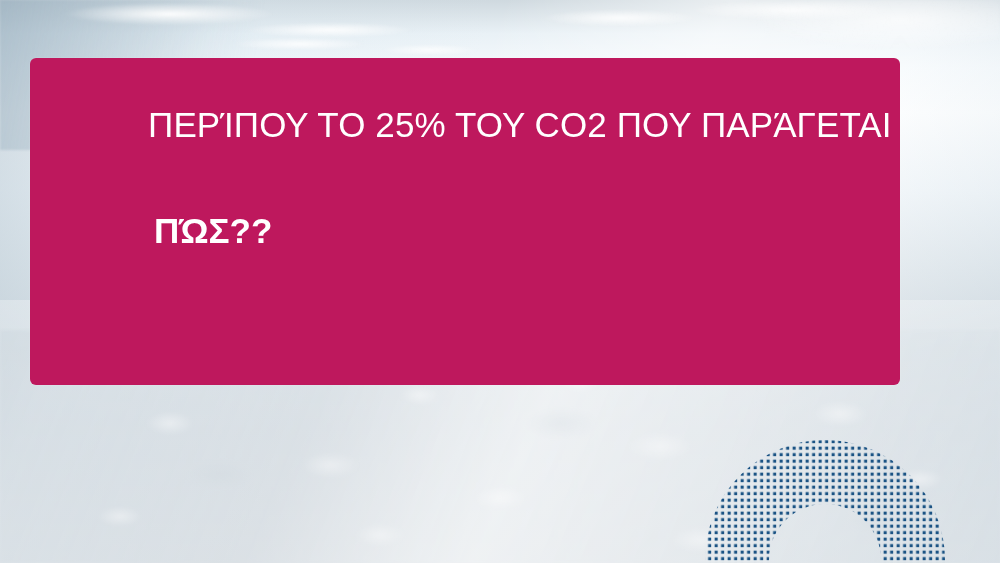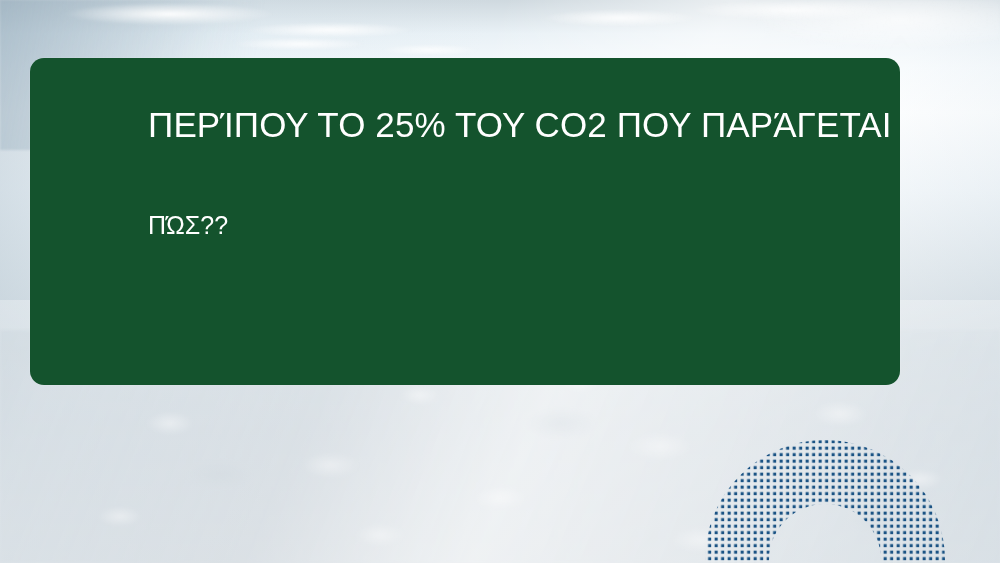--- a/index.html
+++ b/index.html
@@ -113,22 +113,22 @@
     height: 131px;
   }
 
   
   .text-panel {
     position: absolute;
     left: 30px;
     top: 58px;
     width: 870px;
     height: 327px;
-    background: #14532d;
-    border-radius: 14px;
+    background: #be185d;
+    border-radius: 6px;
     box-shadow: 0 0 0 0.5px rgba(255,255,255,0.15);
   }
 
   .panel-body {
     position: absolute;
     left: 118px;
     top: 42px;
     right: 8px;
   }
 
@@ -144,24 +144,24 @@
 
   .headline .lh-line { display: block; }
 
   .spacer-line {
     display: block;
     height: 50px;
   }
 
   .question {
     color: #ffffff;
-    font-size: 25px;
+    font-size: 35px;
     line-height: 50px;
-    font-weight: 400;
-    margin: 0;
+    font-weight: 700;
+    margin: 6px;
     white-space: nowrap;
   }
 </style>
 </head>
 <body>
 
 <div class="slide">
 
   <div class="bg-photo"></div>
   <div class="bg-sheen"></div>

